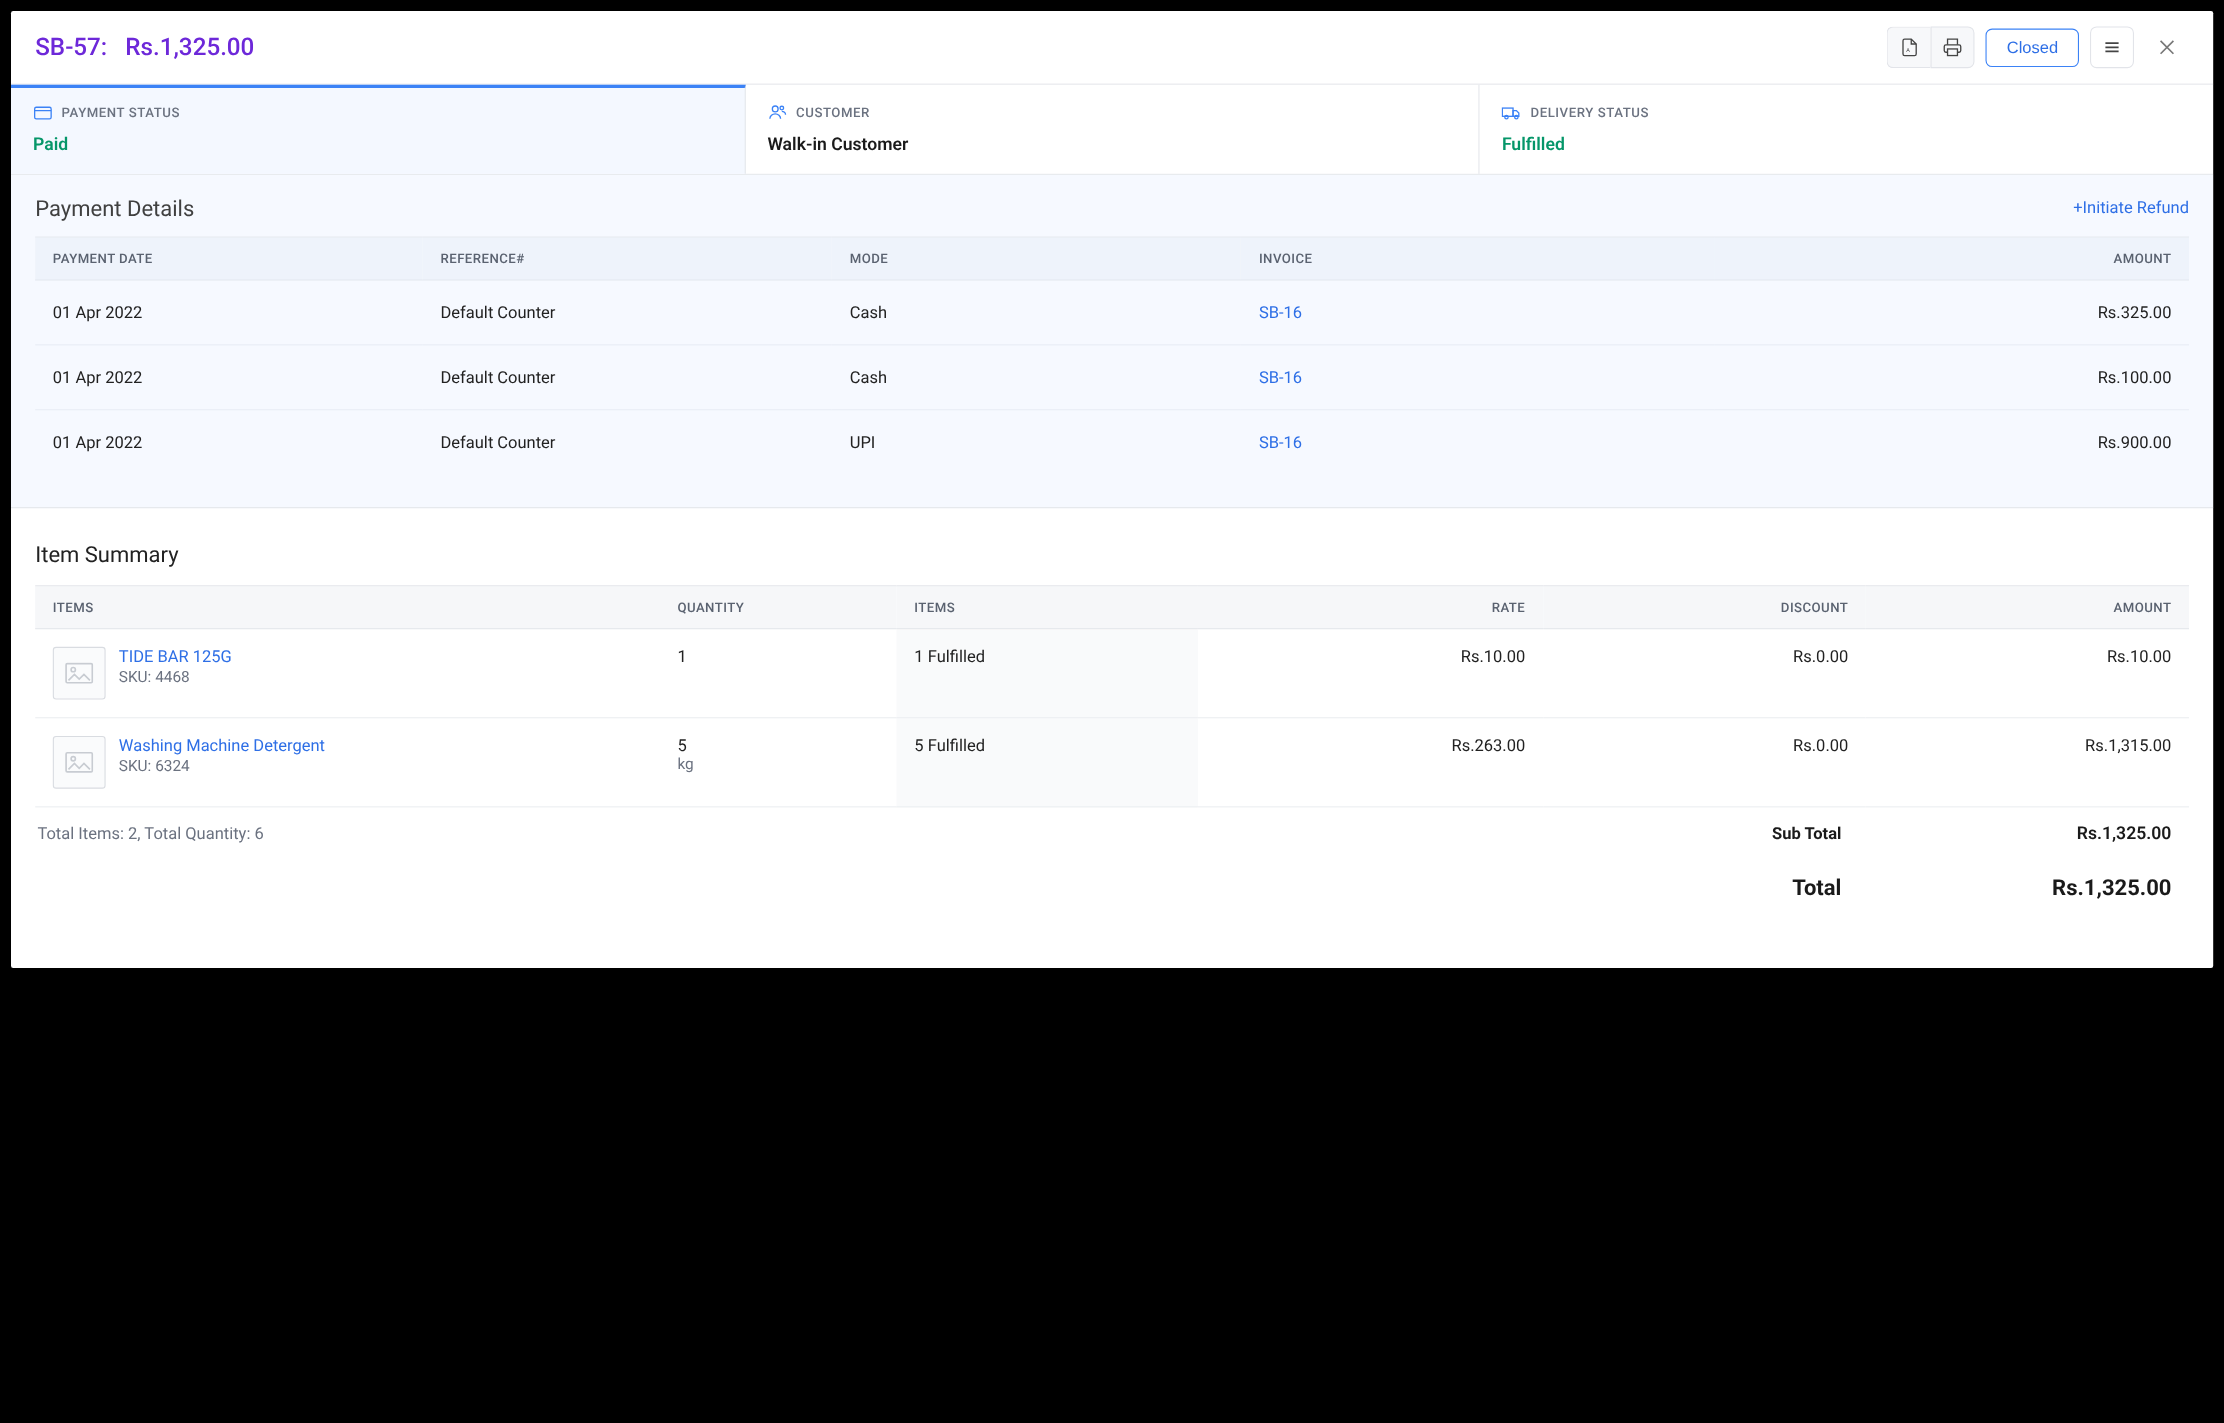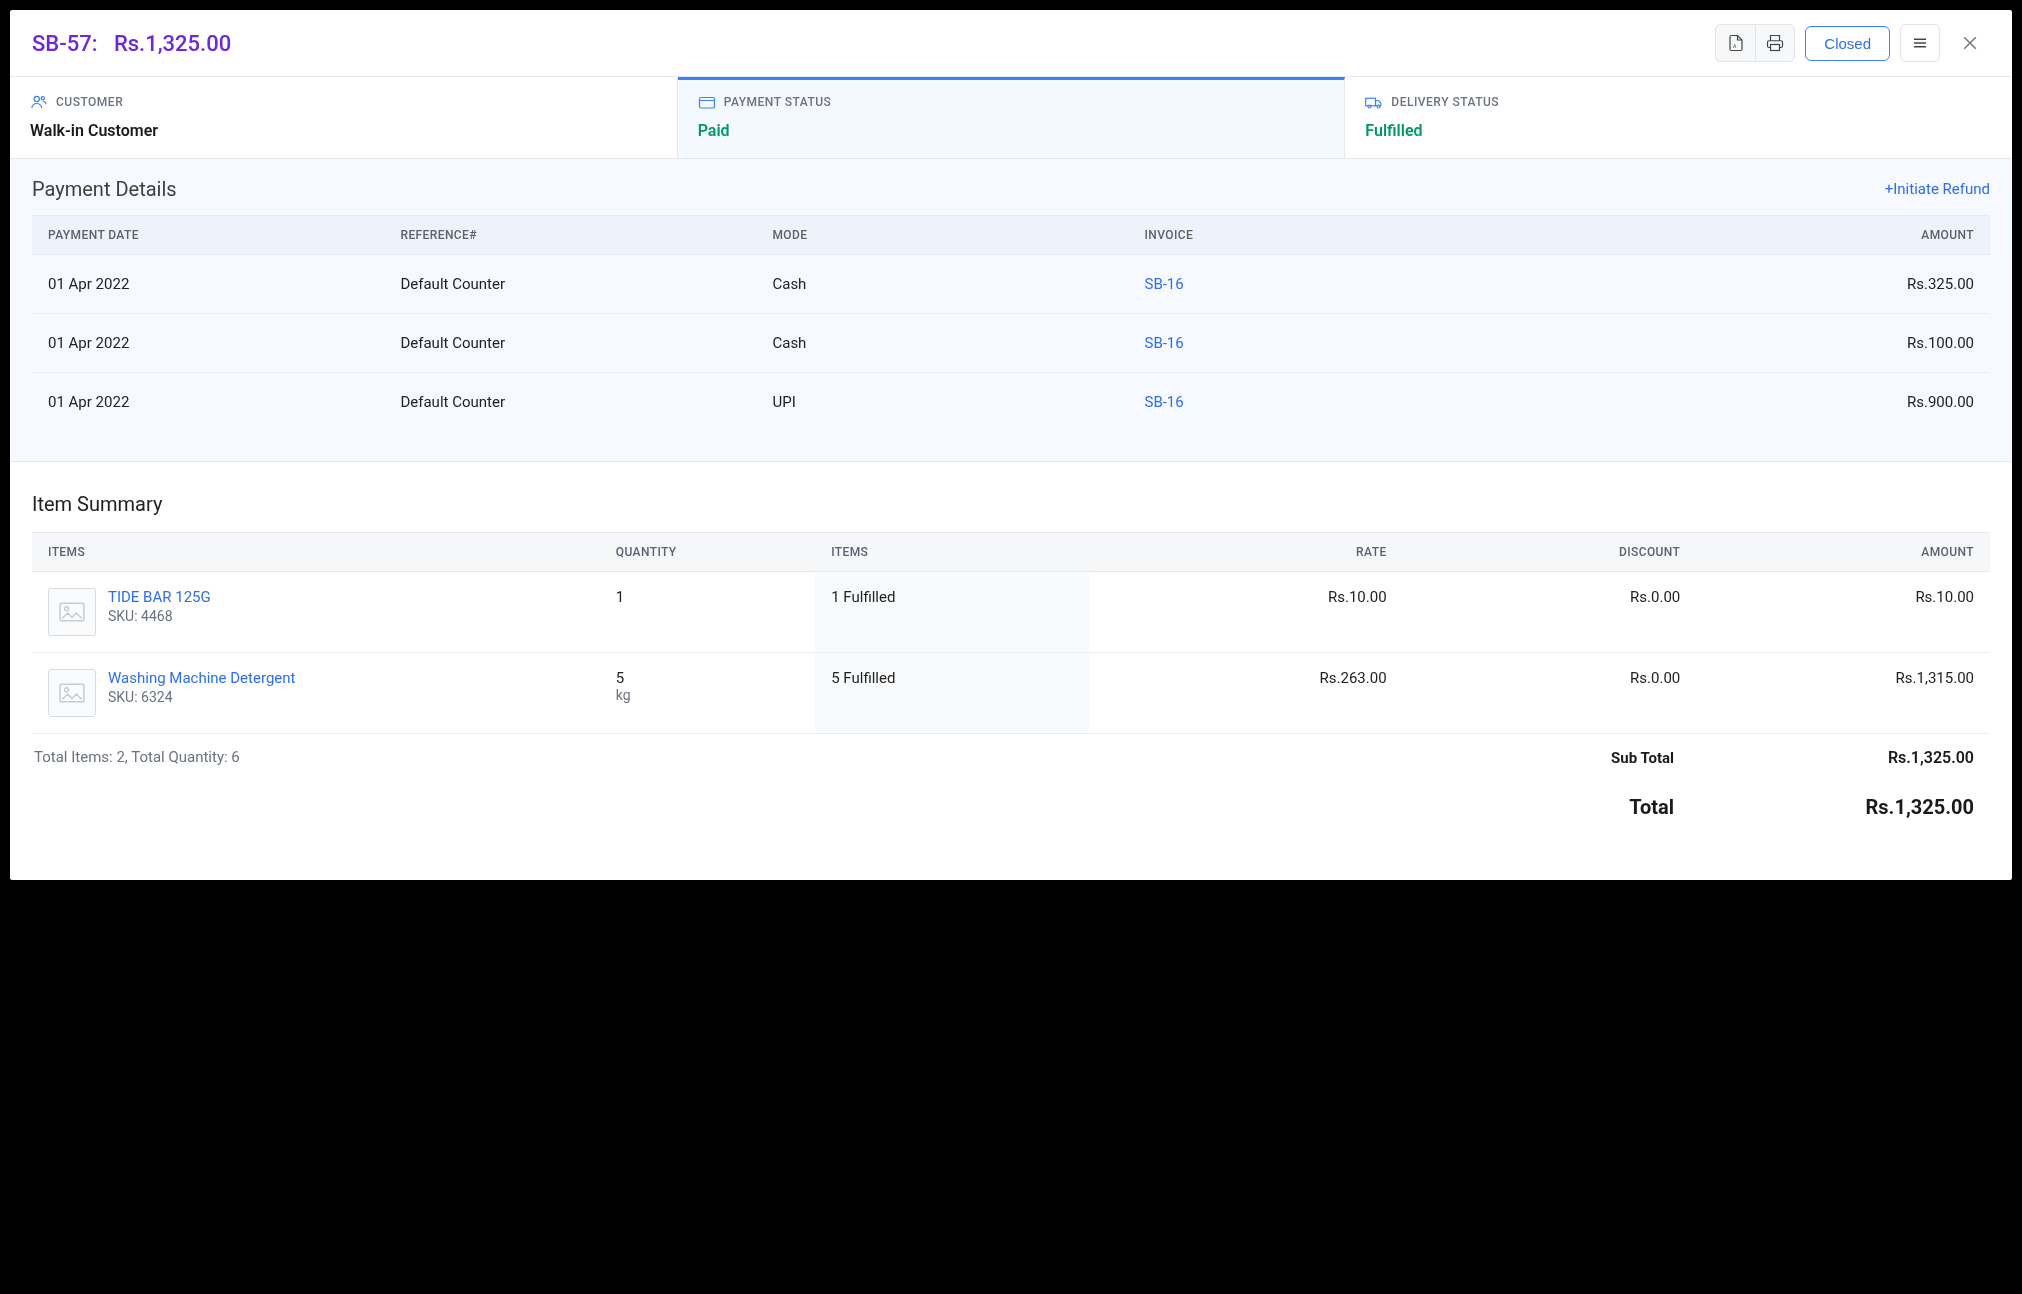--- a/index.html
+++ b/index.html
@@ -224,21 +224,21 @@
   .item-name { color: #2e6fe6; cursor: pointer; }
   .sku { color: #6b7280; font-size: 14px; margin-top: 2px; }
   .qty-unit { color: #6b7280; font-size: 14px; }
   .status-col { background: #f9fafb; }
 
   
   .totals-row {
     display: flex;
     justify-content: space-between;
     padding: 14px 16px 10px 0;
-    align-items: flex-start;
+    align-items: center;
   }
   .totals-left {
     color: #6b7280;
     font-size: 15px;
     padding-left: 2px;
   }
   .totals-right {
     display: flex;
     gap: 180px;
     align-items: baseline;
@@ -304,45 +304,45 @@
           <svg width="20" height="20" viewBox="0 0 24 24" stroke="#777" stroke-width="1.8">
             <line x1="5" y1="5" x2="19" y2="19"></line>
             <line x1="19" y1="5" x2="5" y2="19"></line>
           </svg>
         </span>
       </div>
     </div>
   </div>
 
   <div class="info-strip">
+    <div class="info-cell active">
+      <div class="info-label">
+        <span>
+          <svg width="18" height="18" viewBox="0 0 24 24" fill="none" stroke="#3b82f6" stroke-width="1.6">
+            <rect x="2" y="6" width="20" height="14" rx="2"></rect>
+            <line x1="2" y1="10" x2="22" y2="10"></line>
+          </svg>
+        </span>
+        <span>PAYMENT STATUS</span>
+      </div>
+      <div class="info-value green">Paid</div>
+    </div>
     <div class="info-cell">
       <div class="info-label">
         <span>
           <svg width="18" height="18" viewBox="0 0 24 24" fill="none" stroke="#3b82f6" stroke-width="1.6">
             <circle cx="9" cy="8" r="3.5"></circle>
             <path d="M2.5 20c0-3.3 3-6 6.5-6s6.5 2.7 6.5 6"></path>
             <circle cx="17" cy="7" r="2.2"></circle>
             <path d="M21.5 15c0-2.2-2-4-4.5-4"></path>
           </svg>
         </span>
         <span>CUSTOMER</span>
       </div>
       <div class="info-value">Walk-in Customer</div>
-    </div>
-    <div class="info-cell active">
-      <div class="info-label">
-        <span>
-          <svg width="18" height="18" viewBox="0 0 24 24" fill="none" stroke="#3b82f6" stroke-width="1.6">
-            <rect x="2" y="6" width="20" height="14" rx="2"></rect>
-            <line x1="2" y1="10" x2="22" y2="10"></line>
-          </svg>
-        </span>
-        <span>PAYMENT STATUS</span>
-      </div>
-      <div class="info-value green">Paid</div>
     </div>
     <div class="info-cell">
       <div class="info-label">
         <span>
           <svg width="18" height="18" viewBox="0 0 24 24" fill="none" stroke="#3b82f6" stroke-width="1.6">
             <rect x="1" y="7" width="13" height="10"></rect>
             <path d="M14 10h4l3 3v4h-7z"></path>
             <circle cx="6" cy="18" r="2"></circle>
             <circle cx="18" cy="18" r="2"></circle>
           </svg>

